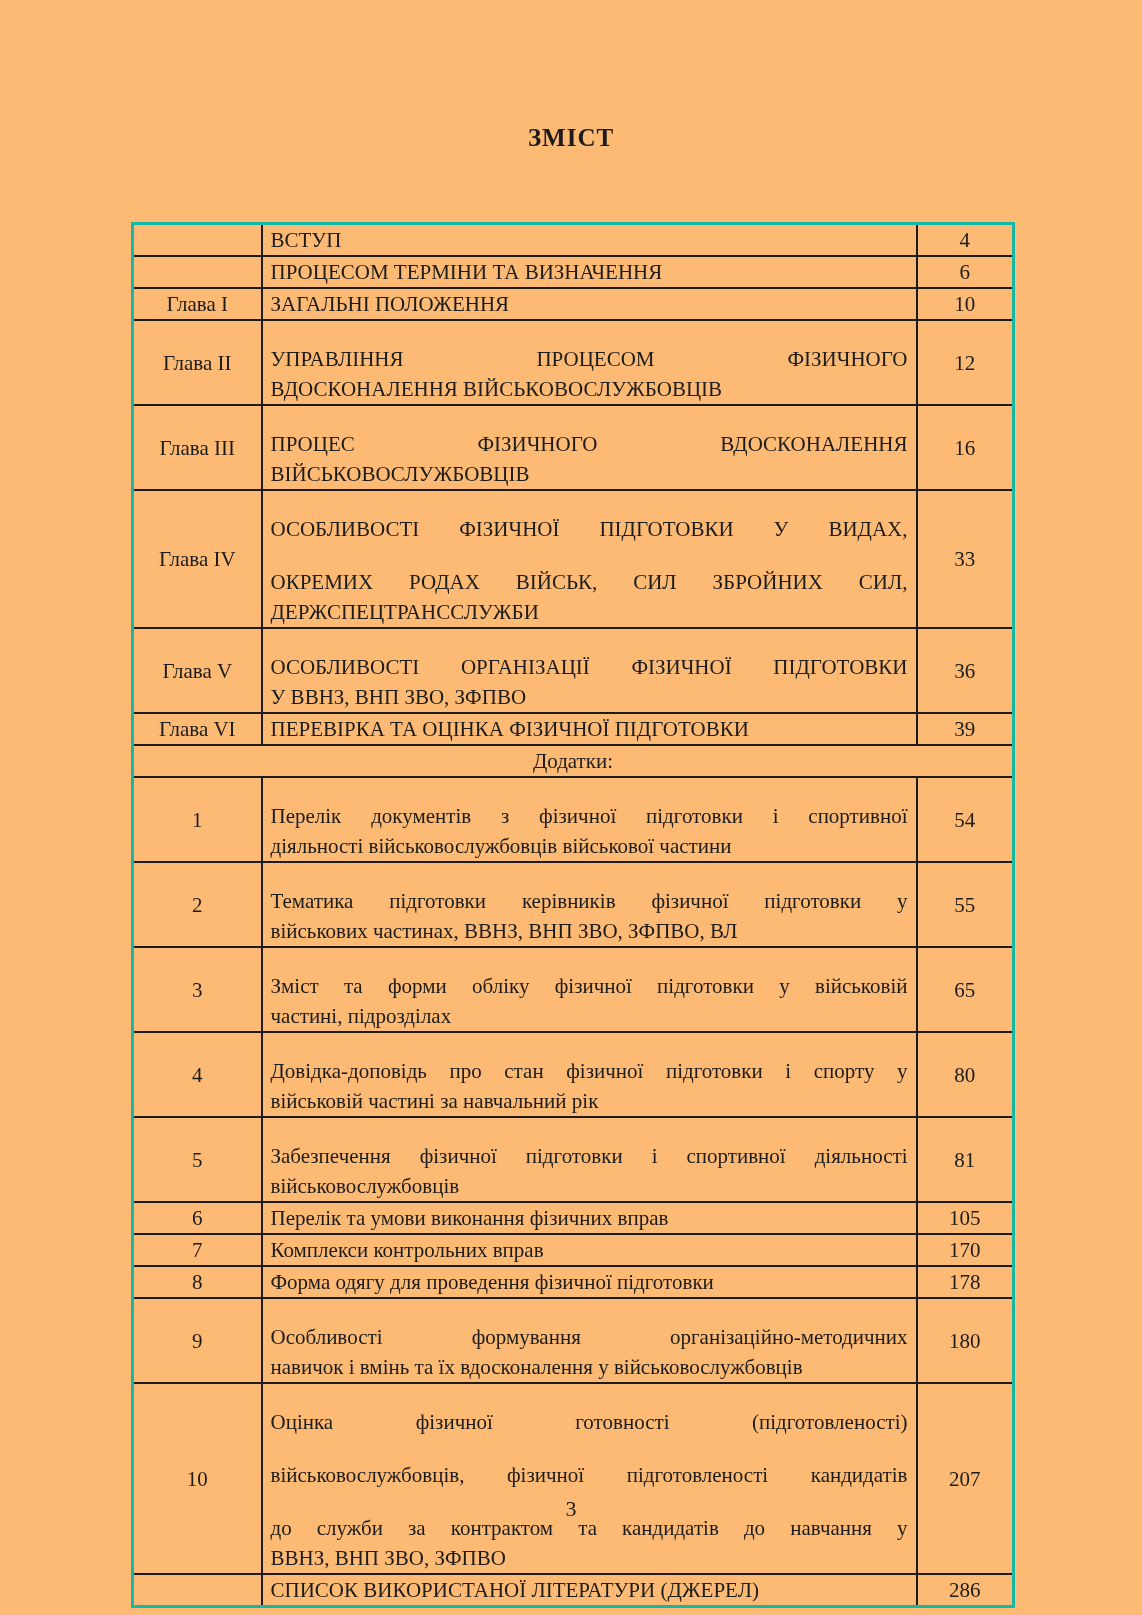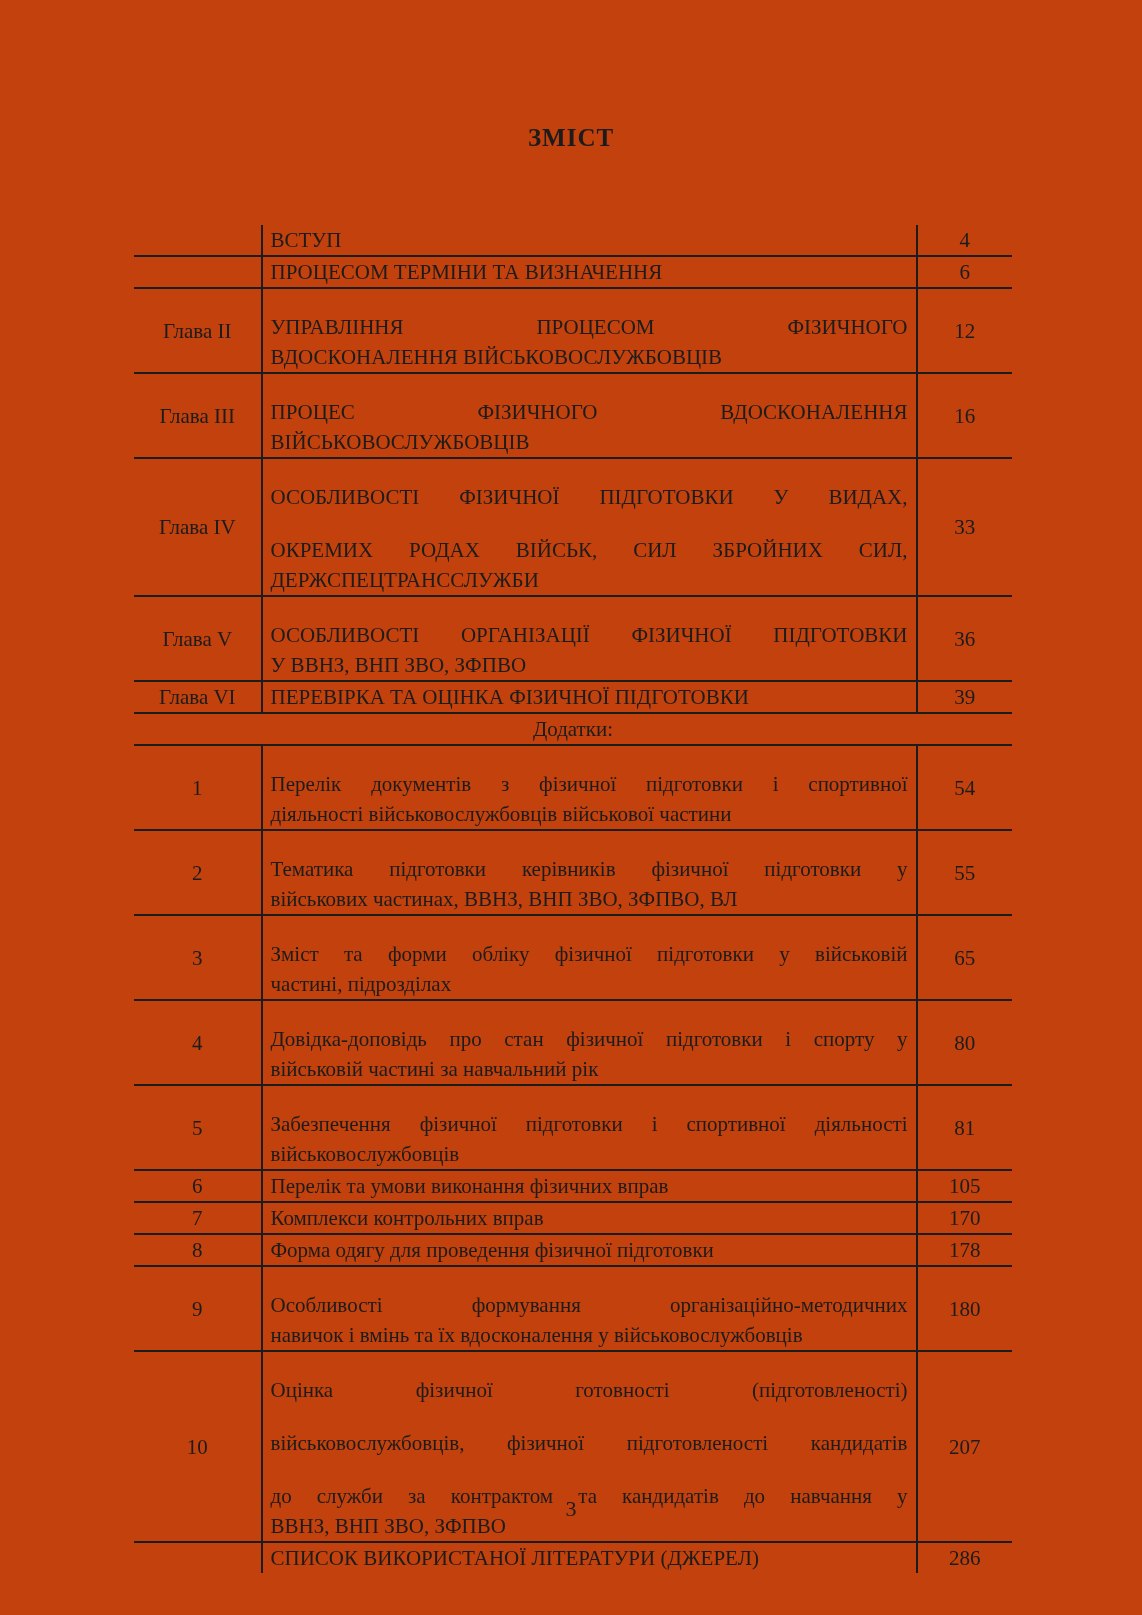--- a/index.html
+++ b/index.html
@@ -4,21 +4,21 @@
 <style>
   html, body {
     margin: 0;
     padding: 0;
     background: #ffffff;
   }
   .page {
     position: relative;
     width: 1142px;
     height: 1615px;
-    background: #c2410c;
+    background: #fdba74;
     color: #1c1c1c;
     font-family: "Liberation Serif", serif;
     overflow: hidden;
   }
   .doc-title {
     position: absolute;
     top: 124px;
     left: 0;
     width: 100%;
     text-align: center;
@@ -28,21 +28,21 @@
   }
   table.toc {
     position: absolute;
     top: 222px;
     left: 131px;
     border-collapse: collapse;
     table-layout: fixed;
     width: 881px;
     font-size: 21px;
     line-height: 30px;
-    border: 3px solid #c2410c;
+    border: 3px solid #14b8a6;
   }
   .toc td {
     border: 2px solid #1c1c1c;
     vertical-align: middle;
     padding: 0;
     overflow: hidden;
   }
   .toc .c1 { text-align: center; }
   .toc .c2 { padding: 0 8px; }
   .toc .c3 { text-align: center; }
@@ -87,20 +87,27 @@
 
       <tr>
         <td class="c1"></td>
         <td class="c2">
           <div class="lline">ПРОЦЕСОМ ТЕРМІНИ ТА ВИЗНАЧЕННЯ</div>
         </td>
         <td class="c3">6</td>
       </tr>
 
 
+      <tr>
+        <td class="c1">Глава I</td>
+        <td class="c2">
+          <div class="lline">ЗАГАЛЬНІ ПОЛОЖЕННЯ</div>
+        </td>
+        <td class="c3">10</td>
+      </tr>
 
       <tr>
         <td class="c1">Глава II</td>
         <td class="c2">
           <div class="jline">УПРАВЛІННЯ ПРОЦЕСОМ ФІЗИЧНОГО</div>
           <div class="lline">ВДОСКОНАЛЕННЯ ВІЙСЬКОВОСЛУЖБОВЦІВ</div>
         </td>
         <td class="c3">12</td>
       </tr>
 

